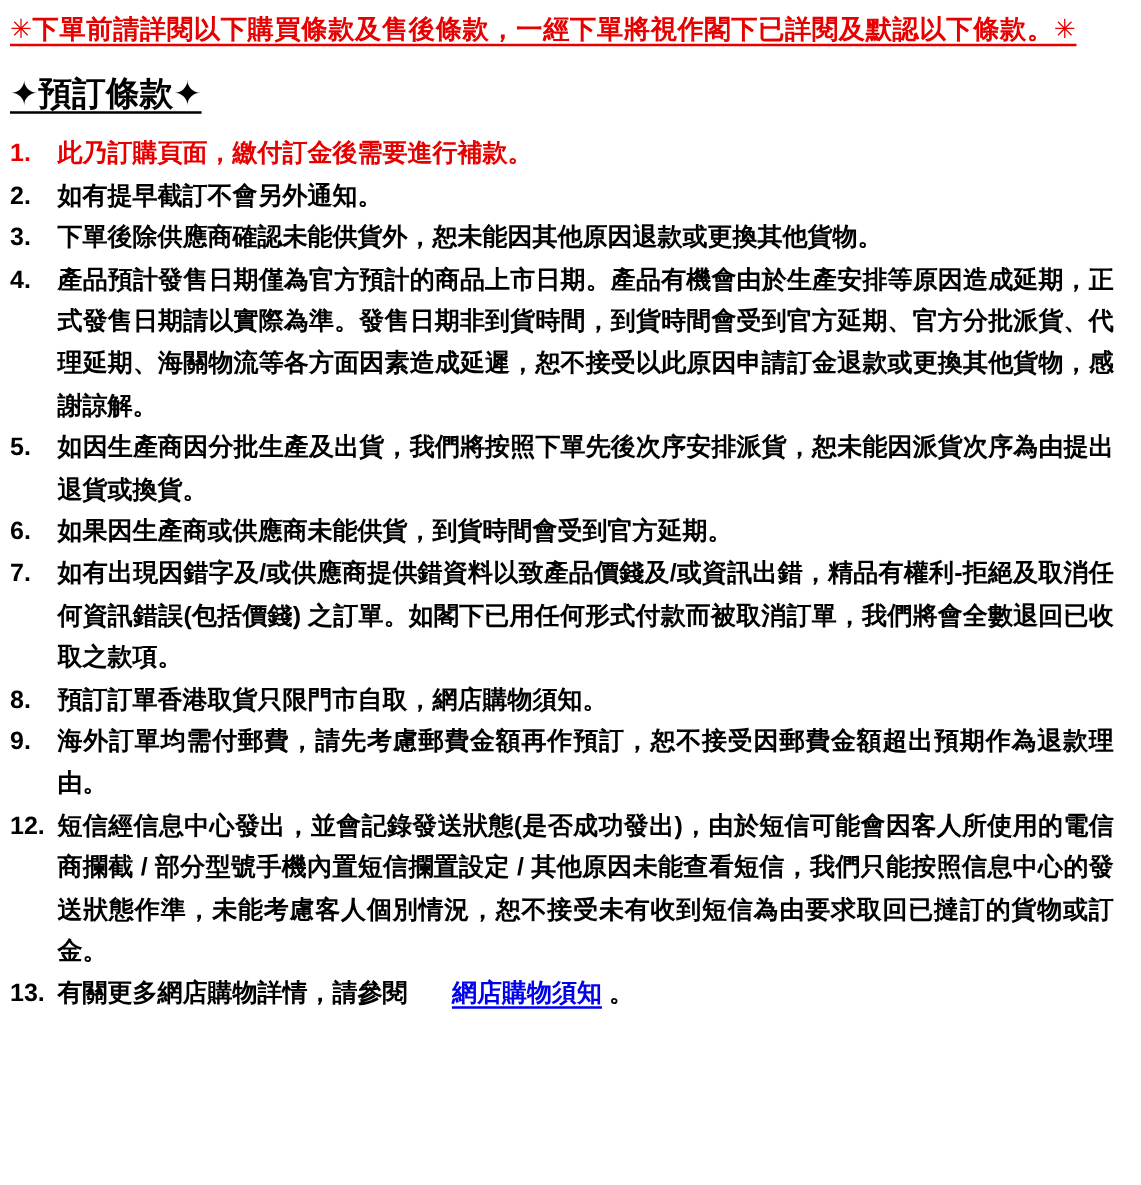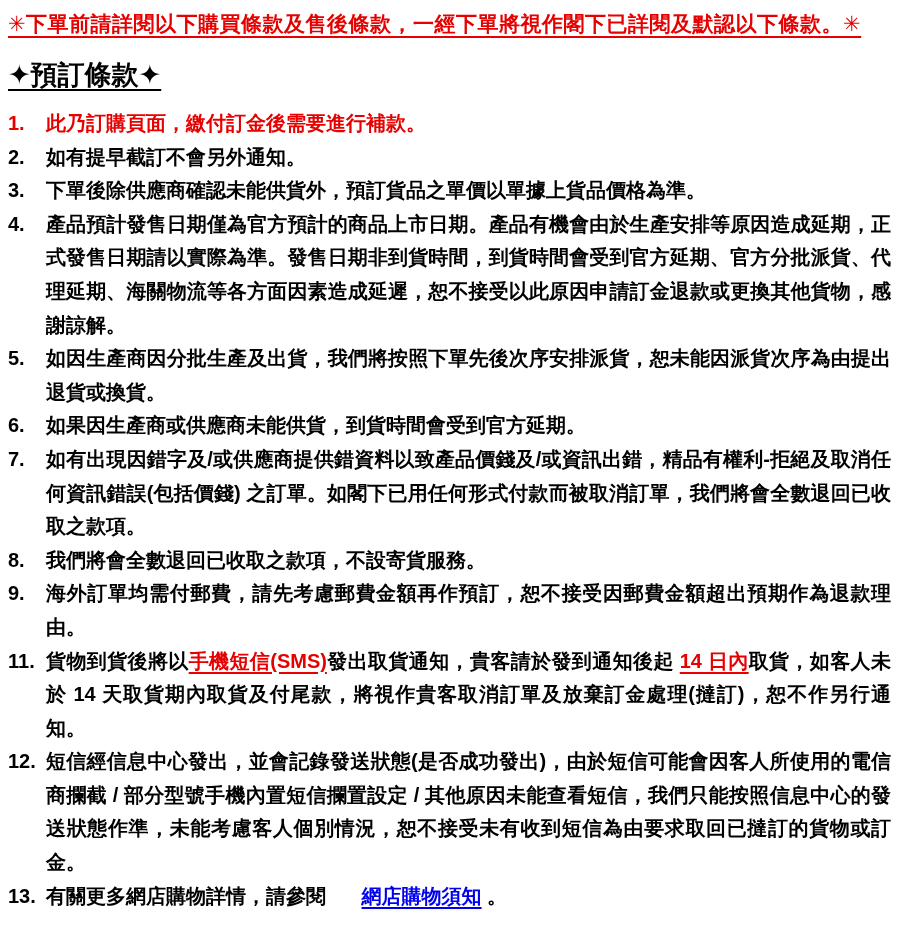--- a/index.html
+++ b/index.html
@@ -89,49 +89,45 @@
       <div class="term-item red">
         <span class="num">1.</span>
         <span class="content"><span>此乃訂購頁面，繳付訂金後需要進行補款。</span></span>
       </div>
       <div class="term-item">
         <span class="num">2.</span>
         <span class="content"><span>如有提早截訂不會另外通知。</span></span>
       </div>
       <div class="term-item">
         <span class="num">3.</span>
-        <span class="content"><span>下單後除供應商確認未能供貨外，預訂貨品之單價以單據上貨品價格為準。</span></span>
+        <span class="content"><span>下單後除供應商確認未能供貨外，恕未能因其他原因退款或更換其他貨物。</span></span>
       </div>
       <div class="term-item">
         <span class="num">4.</span>
         <span class="content"><span>產品預計發售日期僅為官方預計的商品上市日期。產品有機會由於生產安排等原因造成延期，正式發售日期請以實際為準。發售日期非到貨時間，到貨時間會受到官方延期、官方分批派貨、代理延期、海關物流等各方面因素造成延遲，恕不接受以此原因申請訂金退款或更換其他貨物，感謝諒解。</span></span>
       </div>
       <div class="term-item">
         <span class="num">5.</span>
         <span class="content"><span>如因生產商因分批生產及出貨，我們將按照下單先後次序安排派貨，恕未能因派貨次序為由提出退貨或換貨。</span></span>
       </div>
       <div class="term-item">
         <span class="num">6.</span>
         <span class="content"><span>如果因生產商或供應商未能供貨，到貨時間會受到官方延期。</span></span>
       </div>
       <div class="term-item">
         <span class="num">7.</span>
         <span class="content"><span>如有出現因錯字及/或供應商提供錯資料以致產品價錢及/或資訊出錯，精品有權利-拒絕及取消任何資訊錯誤(包括價錢) 之訂單。如閣下已用任何形式付款而被取消訂單，我們將會全數退回已收取之款項。</span></span>
       </div>
       <div class="term-item">
         <span class="num">8.</span>
-        <span class="content"><span>我們將會全數退回已收取之款項，不設寄貨服務。</span></span>
+        <span class="content"><span>預訂訂單香港取貨只限門市自取，網店購物須知。</span></span>
       </div>
       <div class="term-item">
         <span class="num">9.</span>
         <span class="content"><span>海外訂單均需付郵費，請先考慮郵費金額再作預訂，恕不接受因郵費金額超出預期作為退款理由。</span></span>
-      </div>
-      <div class="term-item">
-        <span class="num">11.</span>
-        <span class="content"><span>貨物到貨後將以</span><span class="red-underline">手機短信(SMS)</span><span>發出取貨通知，貴客請於發到通知後起 </span><span class="red-underline">14 日內</span><span>取貨，如客人未於 14 天取貨期內取貨及付尾款，將視作貴客取消訂單及放棄訂金處理(撻訂)，恕不作另行通知。</span></span>
       </div>
       <div class="term-item">
         <span class="num">12.</span>
         <span class="content"><span>短信經信息中心發出，並會記錄發送狀態(是否成功發出)，由於短信可能會因客人所使用的電信商攔截 / 部分型號手機內置短信攔置設定 / 其他原因未能查看短信，我們只能按照信息中心的發送狀態作準，未能考慮客人個別情況，恕不接受未有收到短信為由要求取回已撻訂的貨物或訂金。</span></span>
       </div>
       <div class="term-item">
         <span class="num">13.</span>
         <span class="content"><span>有關更多網店購物詳情，請參閱 </span><a class="link" href="#">網店購物須知</a><span> 。</span></span>
       </div>
     </div>

